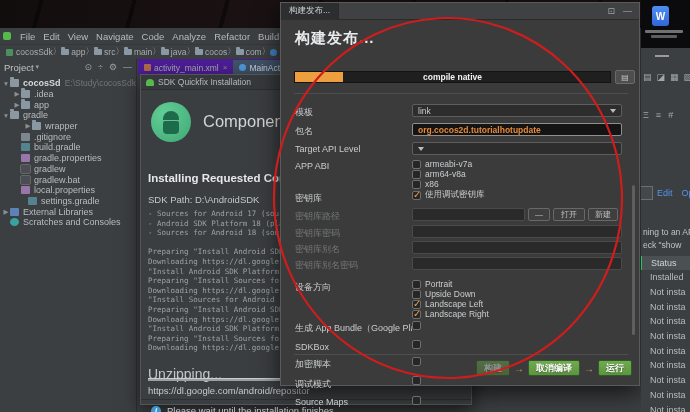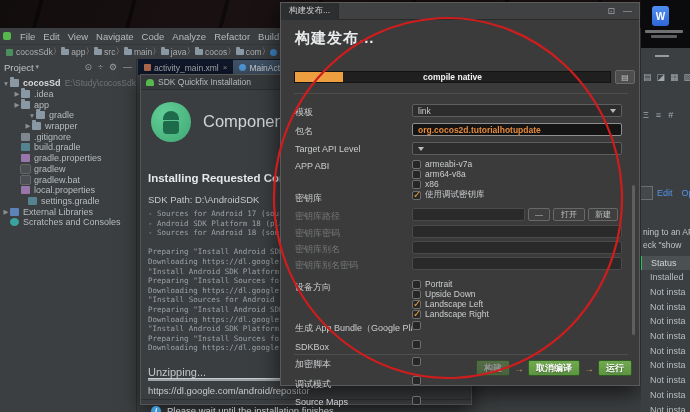--- a/index.html
+++ b/index.html
@@ -44,21 +44,21 @@
   .ico.f-gradle{background:#55828f}
   .ico.f-prop{background:#9876aa}
   .ico.f-exec{background:#4a4e52;outline:1px solid #666}
   .ico.f-lib{background:#5d82b8}
   .ico.f-scr{background:#3aa3a0;border-radius:50%}
   .trow .lbl{overflow:hidden}
   .trow .path{color:#707478;margin-left:5px;font-size:8.5px}
   .root-lbl{color:#d6d9db;font-weight:bold}
 
   
-  .tabs-row{position:absolute;left:138px;top:59px;width:160px;height:16px;display:flex;align-items:flex-end;background:#0f172a}
+  .tabs-row{position:absolute;left:138px;top:59px;width:160px;height:16px;display:flex;align-items:flex-end;background:#4c1d95}
   .etab{height:15px;display:flex;align-items:center;padding:0 6px;font-size:8.5px;color:#a6abaf;white-space:nowrap}
   .etab .ti{width:7px;height:7px;border-radius:1px;background:#b06a4d;margin-right:3px}
   .etab .cx{margin-left:4px;color:#8b8f92;font-size:8px}
   .etab.active{background:#405266;color:#cdd3d8}
   .etab.active .ti{background:#4f9ad8;border-radius:50%}
 
   
   .sdk-dialog{position:absolute;left:140px;top:74px;width:332px;height:331px;background:#3b3e40;
     border:1px solid #555;box-shadow:0 6px 18px rgba(0,0,0,.6);}
   .sdk-title{height:15px;background:#334;background:#36393b;border-bottom:1px solid #2b2d2f;
@@ -67,21 +67,21 @@
   .sdk-body{position:relative;height:314px;padding:8px 0 0 8px}
   .robot{position:absolute;left:10px;top:12px;width:40px;height:40px;border-radius:50%;
     background:radial-gradient(circle at 35% 30%,#63cf97,#3ea873);}
   .robot .rb-head{position:absolute;left:12px;top:9px;width:16px;height:9px;background:#1e6b4c;border-radius:8px 8px 0 0}
   .robot .rb-body{position:absolute;left:12px;top:19px;width:16px;height:13px;background:#1e6b4c;border-radius:2px 2px 4px 4px}
   .comp-title{position:absolute;left:62px;top:22px;font-size:16.5px;color:#d2d5d7}
   .inst-head{position:absolute;left:7px;top:82px;font-size:11.5px;font-weight:bold;color:#e6e8e9}
   .sdk-path{position:absolute;left:7px;top:104px;font-size:9.5px;color:#c3c7c9}
   .log{position:absolute;left:7px;top:119px;width:318px;font-family:"DejaVu Sans Mono","Liberation Mono",monospace;
     font-size:7.5px;line-height:9.6px;color:#9ba2a7;white-space:pre}
-  .unzip{position:absolute;left:7px;top:276px;font-size:11px;color:#c3c7c9}
+  .unzip{position:absolute;left:7px;top:276px;font-size:14px;color:#c3c7c9}
   .sdk-prog{position:absolute;left:7px;top:288px;width:318px;height:3px;background:#9aa0a4;border-top:1px solid #c9cdd0}
   .sdk-url{position:absolute;left:7px;top:295px;font-size:9.5px;color:#c6cacc}
   .sdk-sep{position:absolute;left:0;top:309px;width:100%;border-top:1px solid #2e3032}
   .sdk-info{position:absolute;left:10px;top:315px;display:flex;align-items:center;font-size:9.5px;color:#c3c7c9}
   .info-ico{width:10px;height:10px;border-radius:50%;background:#3d96d2;color:#fff;font-size:7.5px;font-weight:bold;
     display:flex;align-items:center;justify-content:center;margin-right:6px;font-style:italic}
 
   
   .build-dialog{position:absolute;left:280px;top:2px;width:360px;height:384px;background:#3b3b3b;
     border:1px solid #5a5a5a;box-shadow:0 8px 22px rgba(0,0,0,.65);}
@@ -248,21 +248,21 @@
         <div class="trow" style="padding-left: 13px;">
           <span class="arr">▶</span>
           <span class="ico folder"></span>
           <span class="lbl">.idea</span>
         </div>
         <div class="trow" style="padding-left: 13px;">
           <span class="arr">▶</span>
           <span class="ico folder"></span>
           <span class="lbl">app</span>
         </div>
-        <div class="trow" style="padding-left: 28px;">
+        <div class="trow" style="padding-left: 2px;">
           <span class="arr">▼</span>
           <span class="ico folder"></span>
           <span class="lbl">gradle</span>
         </div>
         <div class="trow" style="padding-left: 24px;">
           <span class="arr">▶</span>
           <span class="ico folder"></span>
           <span class="lbl">wrapper</span>
         </div>
         <div class="trow" style="padding-left: 13px;">

